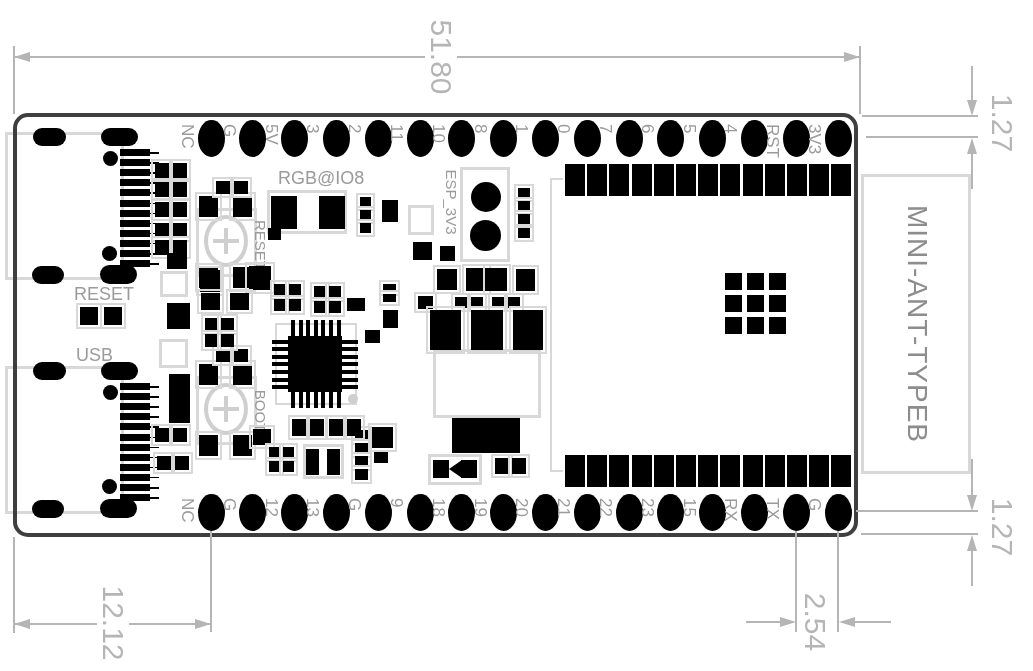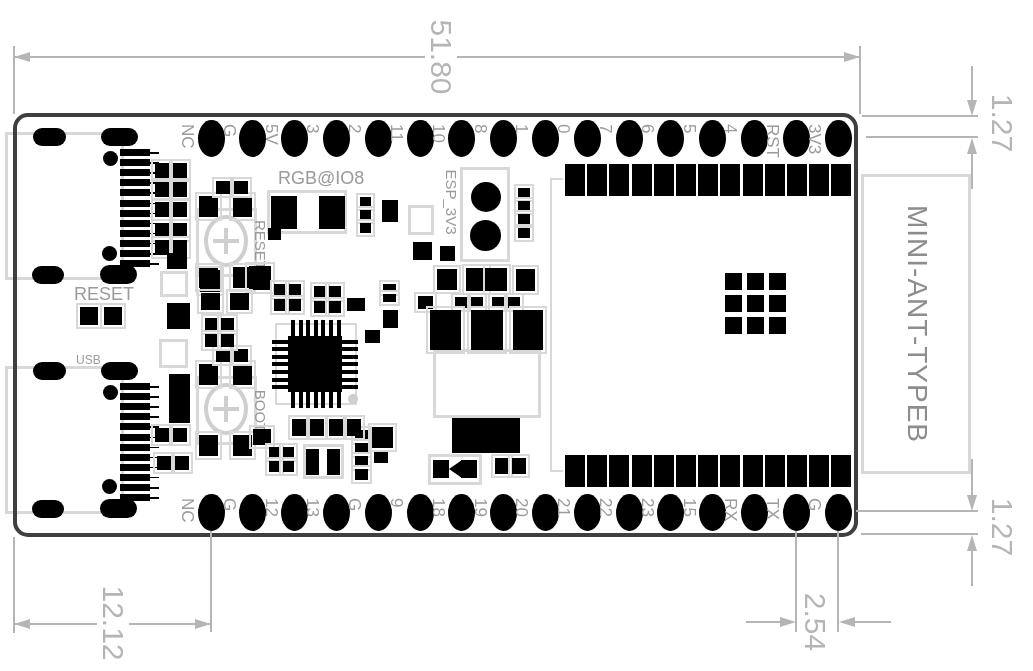--- a/index.html
+++ b/index.html
@@ -83,21 +83,21 @@
         <div class="tooth" style="top: 50.5px;"></div>
         <div class="tooth" style="top: 60.6px;"></div>
         <div class="tooth" style="top: 70.7px;"></div>
         <div class="tooth" style="top: 80.8px;"></div>
         <div class="tooth" style="top: 90.9px;"></div>
         <div class="tooth" style="top: 101px;"></div>
         <div class="tooth" style="top: 111.1px;"></div>
       </div>
 
     <div class="silk" style="left:74px;top:285px;font-size:18px;">RESET</div>
-    <div class="silk" style="left:76px;top:354px;font-size:12px;">USB</div>
+    <div class="silk" style="left:76px;top:346px;font-size:18px;">USB</div>
 
     <div class="pad-w" style="left:196px;top:208px;width:61px;height:69px;border-width:3px;"></div>
     <div class="btn-ring" style="left:204px;top:215px;width:44px;height:52px;"></div>
     <div class="cross-h" style="left:213px;top:239px;width:26px;height:4px;"></div>
     <div class="cross-h" style="left:224px;top:228px;width:4px;height:26px;"></div>
     <div class="vsilk" style="left:260px;top:245px;font-size:15px;">RESET</div>
 
     <div class="pad-w" style="left:196px;top:376px;width:61px;height:69px;border-width:3px;"></div>
     <div class="btn-ring" style="left:204px;top:383px;width:44px;height:52px;"></div>
     <div class="cross-h" style="left:213px;top:407px;width:26px;height:4px;"></div>

